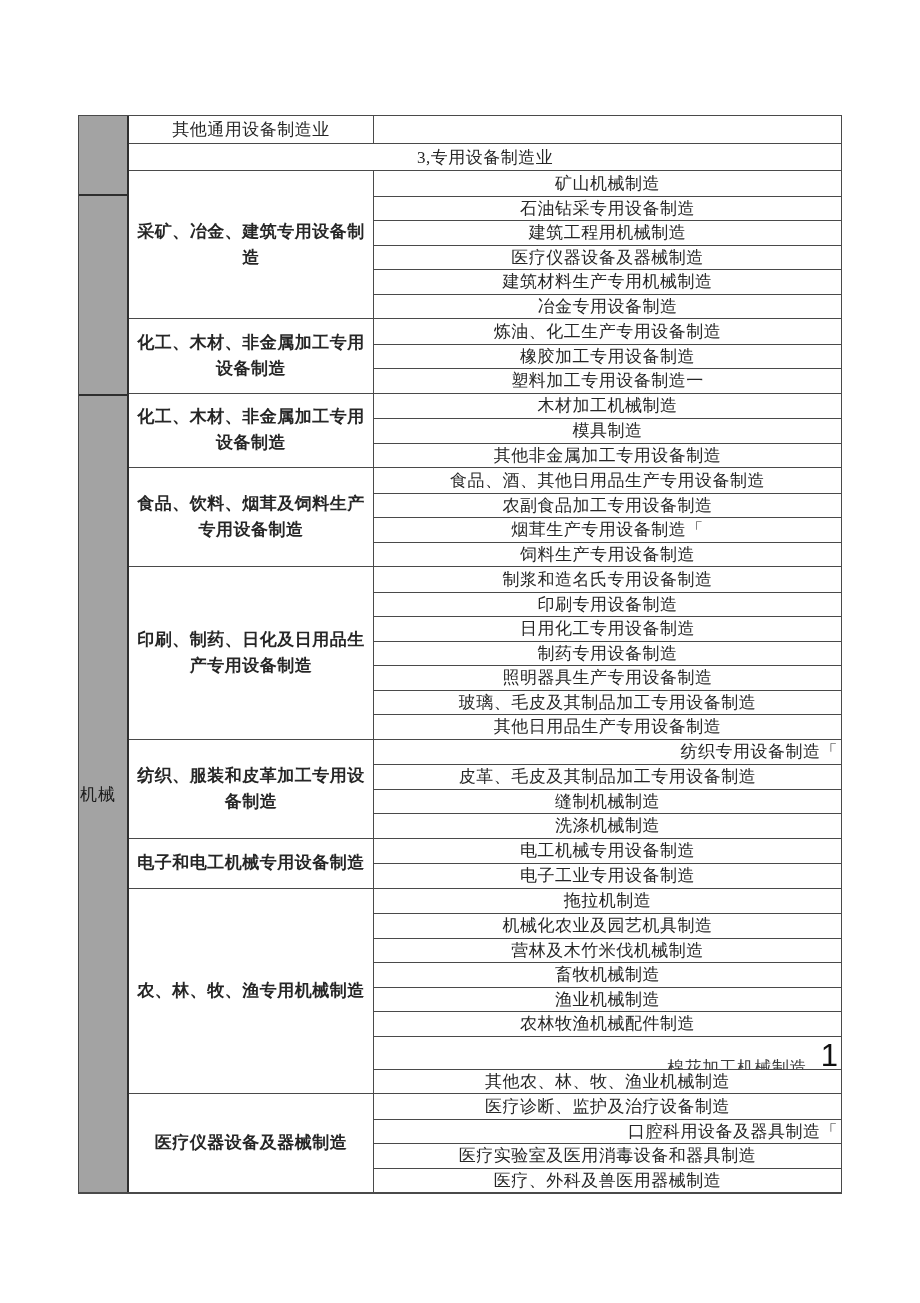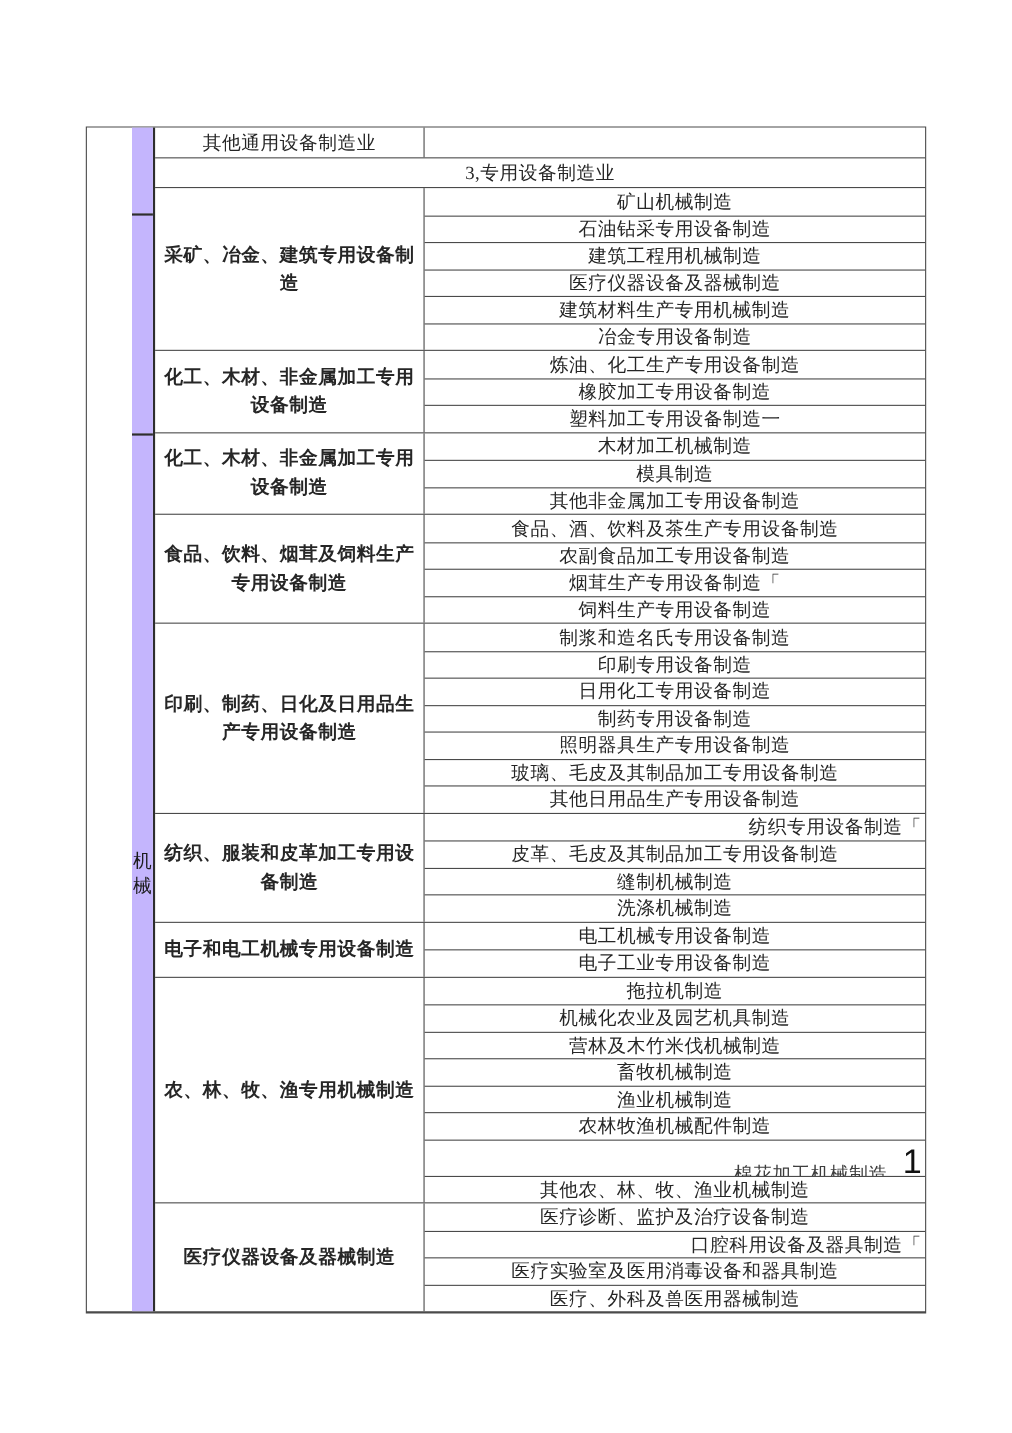--- a/index.html
+++ b/index.html
@@ -9,21 +9,21 @@
     color:#262626;
   }
   .doc-table{
     position:absolute;left:78px;top:115px;width:764px;
     border:1px solid #4a4a4a;border-bottom-width:2px;
     display:flex;box-sizing:border-box;
     font-size:17px;letter-spacing:0.5px;
   }
   
   .blue-band{flex:0 0 50px;display:flex;flex-direction:column;border-right:2px solid #2e2e2e;box-sizing:border-box;}
-  .blue-cell{background:#c4b5fd;margin-left:41px;}
+  .blue-cell{background:#a3a3a3;}
   .blue-a{height:78px;}
   .blue-b{height:200px;border-top:2px solid #2e2e2e;box-sizing:border-box;}
   .blue-c{flex:1;border-top:2px solid #2e2e2e;box-sizing:border-box;
     display:flex;align-items:center;}
   .band-label{color:#1c1c1c;padding-left:1px;letter-spacing:1px;}
   
   .main-cols{flex:1;display:flex;flex-direction:column;min-width:0;}
   .top-row{height:28px;display:flex;border-bottom:1px solid #4a4a4a;box-sizing:border-box;}
   .top-row .cat{flex:0 0 245px;border-right:1px solid #4a4a4a;box-sizing:border-box;
     display:flex;align-items:center;justify-content:center;}
@@ -88,21 +88,21 @@
           <div class="cat-cell">化工、木材、非金属加工专用设备制造</div>
           <div class="subrows">
             <div class="subrow">木材加工机械制造</div>
             <div class="subrow">模具制造</div>
             <div class="subrow">其他非金属加工专用设备制造</div>
           </div>
         </div>
         <div class="section">
           <div class="cat-cell">食品、饮料、烟茸及饲料生产专用设备制造</div>
           <div class="subrows">
-            <div class="subrow">食品、酒、饮料及茶生产专用设备制造</div>
+            <div class="subrow">食品、酒、其他日用品生产专用设备制造</div>
             <div class="subrow">农副食品加工专用设备制造</div>
             <div class="subrow">烟茸生产专用设备制造「</div>
             <div class="subrow">饲料生产专用设备制造</div>
           </div>
         </div>
         <div class="section">
           <div class="cat-cell">印刷、制药、日化及日用品生产专用设备制造</div>
           <div class="subrows">
             <div class="subrow">制浆和造名氏专用设备制造</div>
             <div class="subrow">印刷专用设备制造</div>

